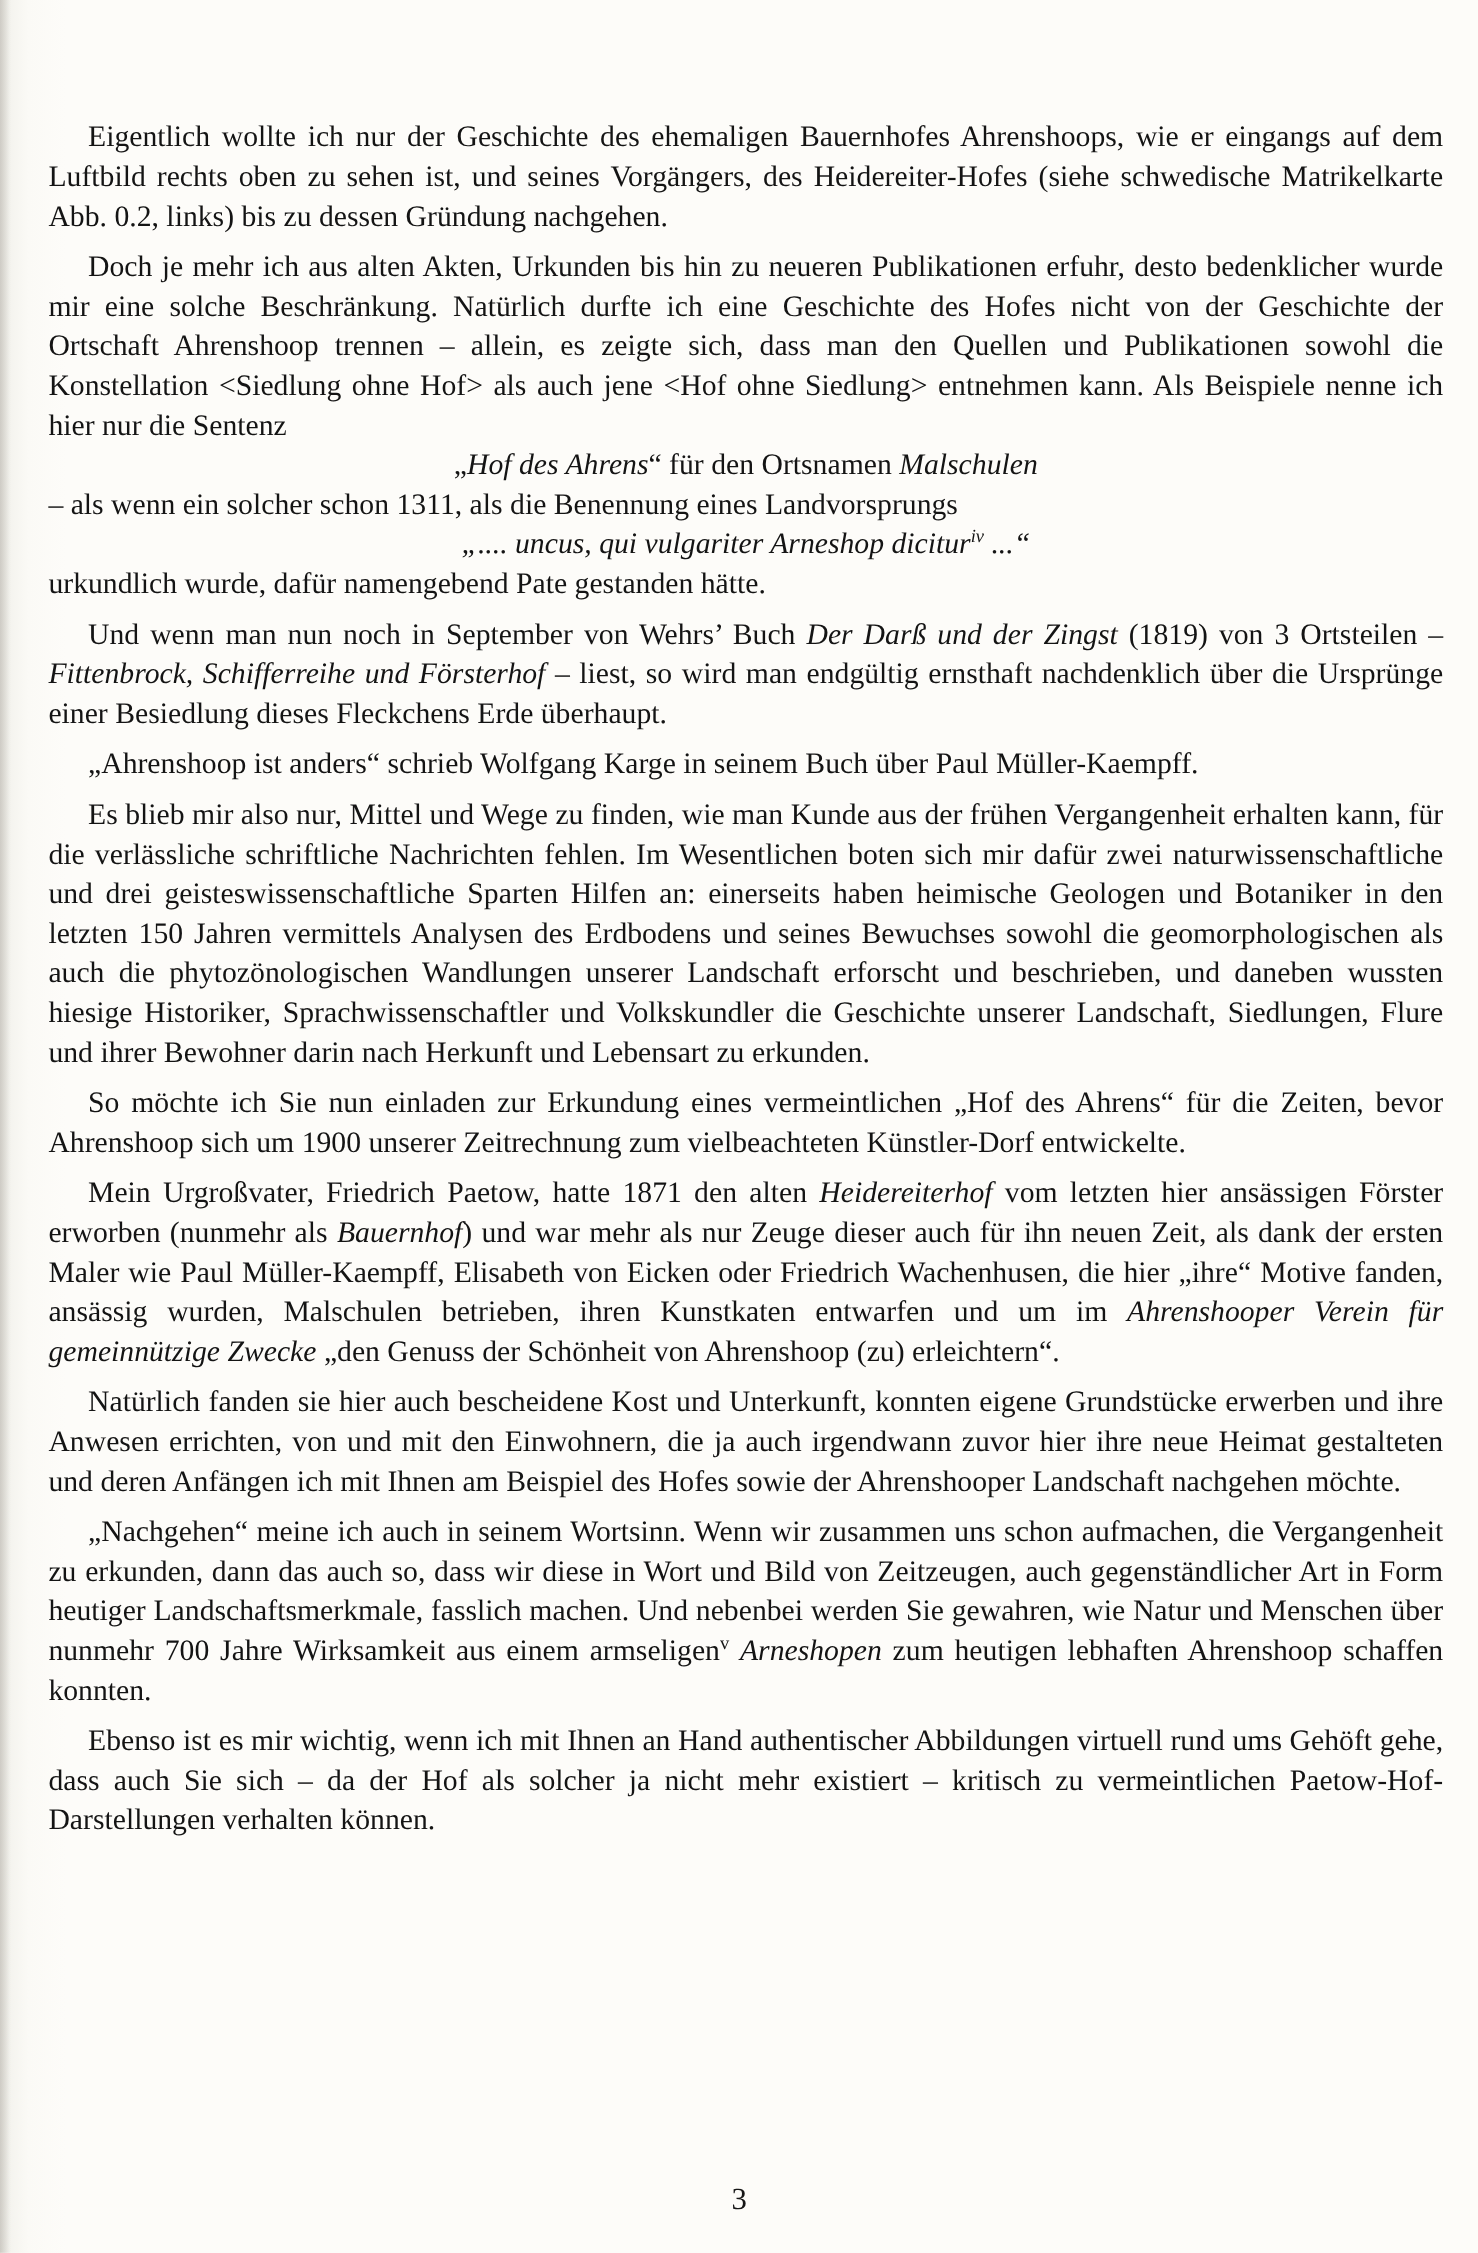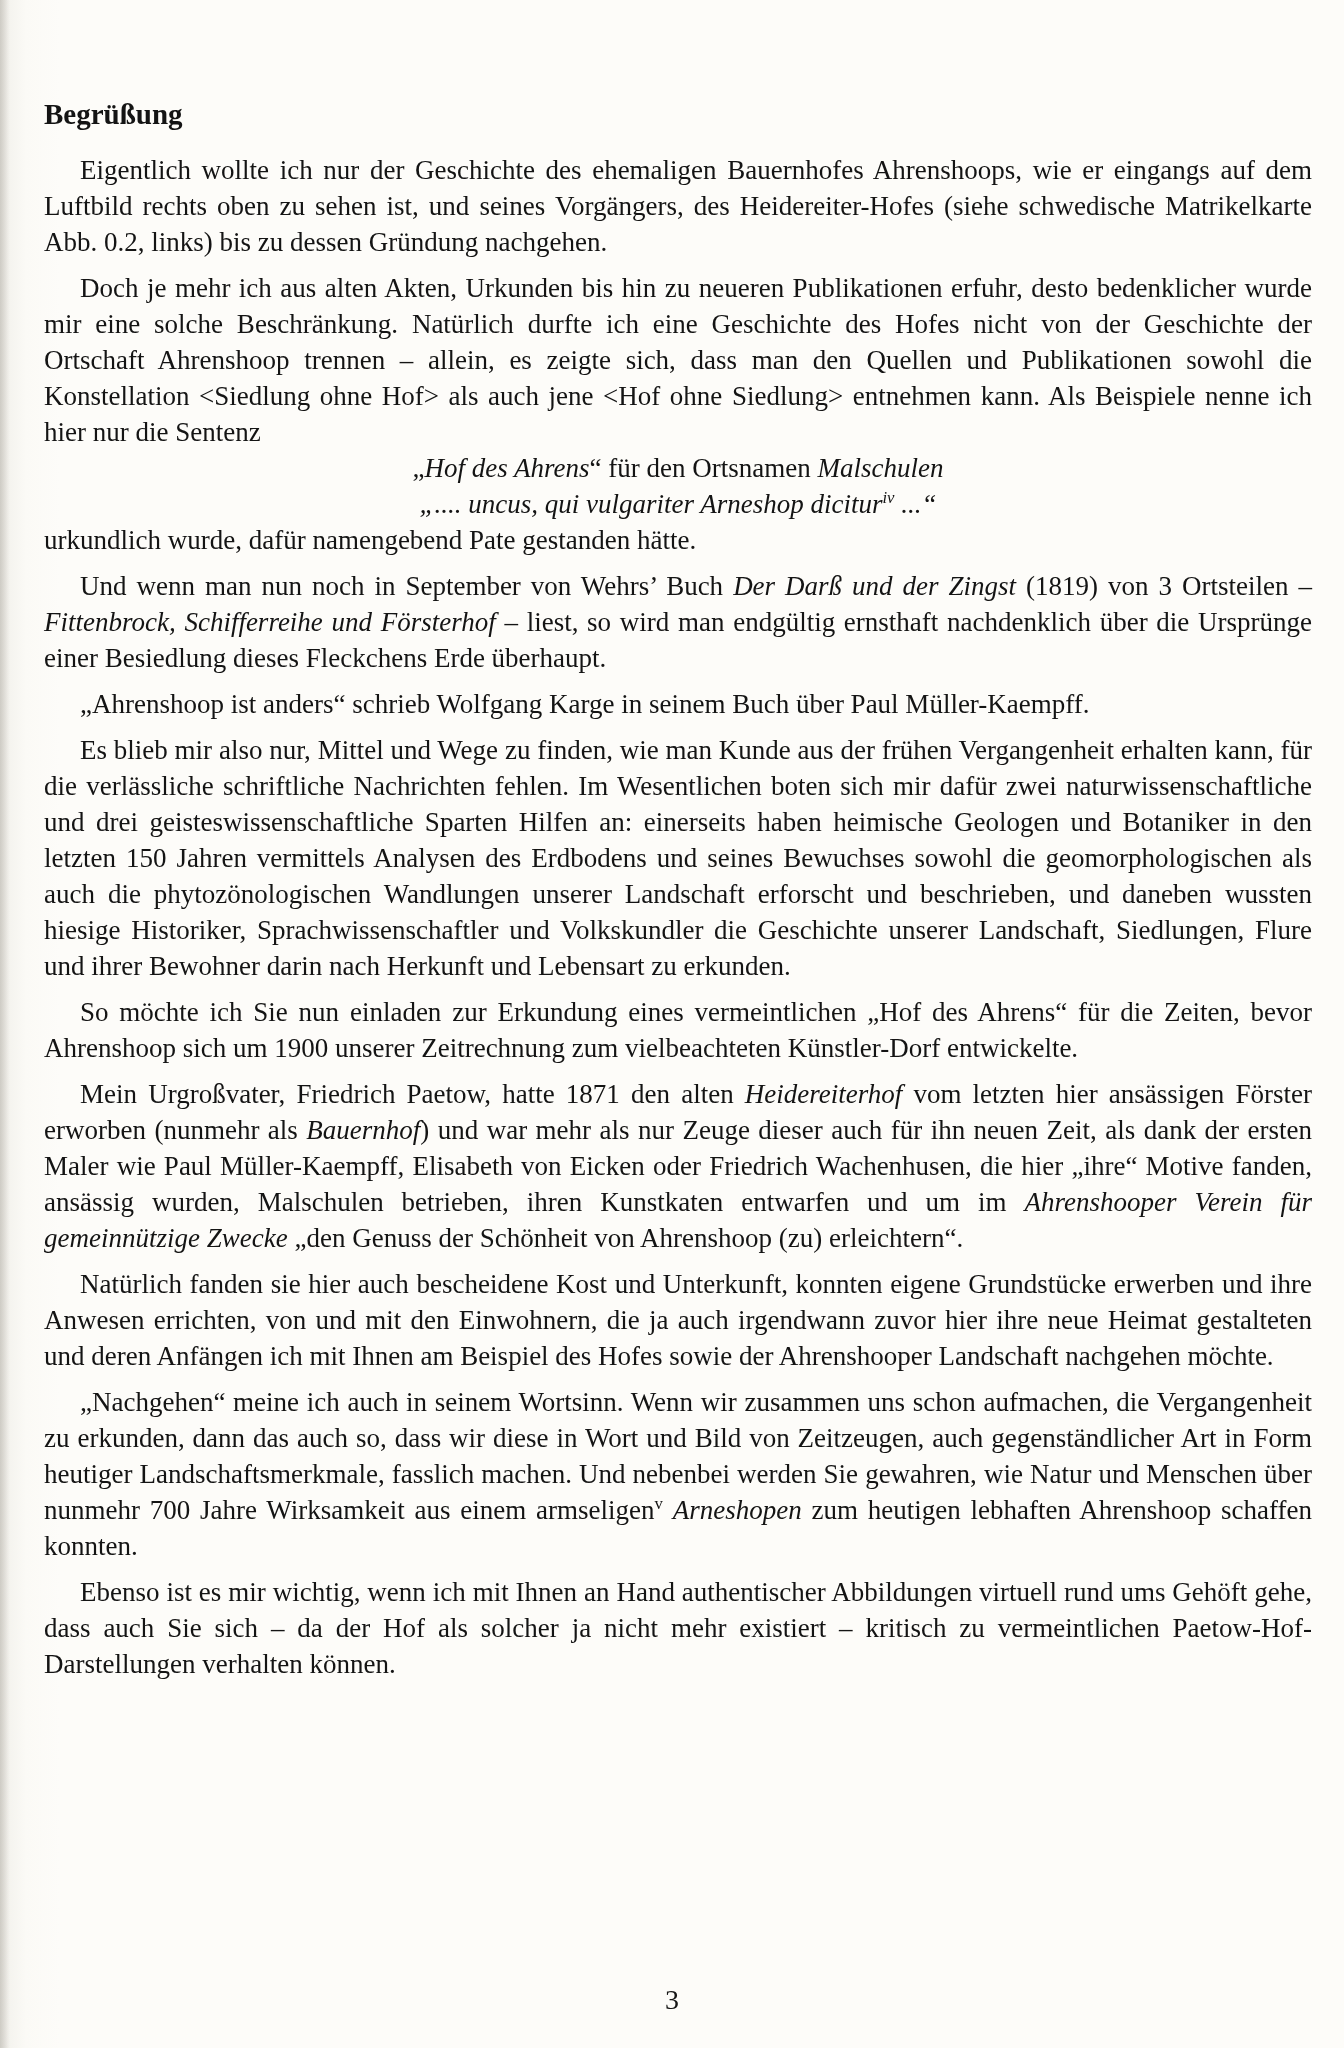--- a/index.html
+++ b/index.html
@@ -72,25 +72,25 @@
     font-size: 28px;
     color: #161616;
   }
 </style>
 </head>
 <body>
 
 <div class="scan-edge"></div>
 
 <div class="page-inner">
-  <h1 class="heading">Begrüßung</h1>
 
 <p class="para body"><span>Eigentlich wollte ich nur der Geschichte des ehemaligen Bauernhofes Ahrenshoops, wie er eingangs auf dem Luftbild rechts oben zu sehen ist, und seines Vorgängers, des Heidereiter-Hofes (siehe schwedische Matrikelkarte Abb. 0.2, links) bis zu dessen Gründung nachgehen.</span></p>
     <p class="para body"><span>Doch je mehr ich aus alten Akten, Urkunden bis hin zu neueren Publikationen erfuhr, desto bedenklicher wurde mir eine solche Beschränkung. Natürlich durfte ich eine Geschichte des Hofes nicht von der Geschichte der Ortschaft Ahrenshoop trennen – allein, es zeigte sich, dass man den Quellen und Publikationen sowohl die Konstellation &lt;Siedlung ohne Hof&gt; als auch jene &lt;Hof ohne Siedlung&gt; entnehmen kann. Als Beispiele nenne ich hier nur die Sentenz</span></p>
     <p class="para quote"><span>„</span><span class="it">Hof des Ahrens</span><span>“ für den Ortsnamen </span><span class="it">Malschulen</span></p>
+    <p class="para flow"><span>– als wenn ein solcher schon 1311, als die Benennung eines Landvorsprungs</span></p>
     <p class="para quote"><span class="it">„.... uncus, qui vulgariter Arneshop dicitur</span><sup class="it">iv</sup><span class="it"> ...“</span></p>
     <p class="para flow"><span>urkundlich wurde, dafür namengebend Pate gestanden hätte.</span></p>
     <p class="para body"><span>Und wenn man nun noch in September von Wehrs’ Buch </span><span class="it">Der Darß und der Zingst</span><span> (1819) von 3 Ortsteilen – </span><span class="it">Fittenbrock, Schifferreihe und Försterhof</span><span> – liest, so wird man endgültig ernsthaft nachdenklich über die Ursprünge einer Besiedlung dieses Fleckchens Erde überhaupt.</span></p>
     <p class="para body"><span>„Ahrenshoop ist anders“ schrieb Wolfgang Karge in seinem Buch über Paul Müller-Kaempff.</span></p>
     <p class="para body"><span>Es blieb mir also nur, Mittel und Wege zu finden, wie man Kunde aus der frühen Vergangenheit erhalten kann, für die verlässliche schriftliche Nachrichten fehlen. Im Wesentlichen boten sich mir dafür zwei naturwissenschaftliche und drei geisteswissenschaftliche Sparten Hilfen an: einerseits haben heimische Geologen und Botaniker in den letzten 150 Jahren vermittels Analysen des Erdbodens und seines Bewuchses sowohl die geomorphologischen als auch die phytozönologischen Wandlungen unserer Landschaft erforscht und beschrieben, und daneben wussten hiesige Historiker, Sprachwissenschaftler und Volkskundler die Geschichte unserer Landschaft, Siedlungen, Flure und ihrer Bewohner darin nach Herkunft und Lebensart zu erkunden.</span></p>
     <p class="para body"><span>So möchte ich Sie nun einladen zur Erkundung eines vermeintlichen „Hof des Ahrens“ für die Zeiten, bevor Ahrenshoop sich um 1900 unserer Zeitrechnung zum vielbeachteten Künstler-Dorf entwickelte.</span></p>
     <p class="para body"><span>Mein Urgroßvater, Friedrich Paetow, hatte 1871 den alten </span><span class="it">Heidereiterhof</span><span> vom letzten hier ansässigen Förster erworben (nunmehr als </span><span class="it">Bauernhof</span><span>) und war mehr als nur Zeuge dieser auch für ihn neuen Zeit, als dank der ersten Maler wie Paul Müller-Kaempff, Elisabeth von Eicken oder Friedrich Wachenhusen, die hier „ihre“ Motive fanden, ansässig wurden, Malschulen betrieben, ihren Kunstkaten entwarfen und um im </span><span class="it">Ahrenshooper Verein für gemeinnützige Zwecke</span><span> „den Genuss der Schönheit von Ahrenshoop (zu) erleichtern“.</span></p>
     <p class="para body"><span>Natürlich fanden sie hier auch bescheidene Kost und Unterkunft, konnten eigene Grundstücke erwerben und ihre Anwesen errichten, von und mit den Einwohnern, die ja auch irgendwann zuvor hier ihre neue Heimat gestalteten und deren Anfängen ich mit Ihnen am Beispiel des Hofes sowie der Ahrenshooper Landschaft nachgehen möchte.</span></p>
     <p class="para body"><span>„Nachgehen“ meine ich auch in seinem Wortsinn. Wenn wir zusammen uns schon aufmachen, die Vergangenheit zu erkunden, dann das auch so, dass wir diese in Wort und Bild von Zeitzeugen, auch gegenständlicher Art in Form heutiger Landschaftsmerkmale, fasslich machen. Und nebenbei werden Sie gewahren, wie Natur und Menschen über nunmehr 700 Jahre Wirksamkeit aus einem armseligen</span><sup>v</sup><span> </span><span class="it">Arneshopen</span><span> zum heutigen lebhaften Ahrenshoop schaffen konnten.</span></p>
     <p class="para body"><span>Ebenso ist es mir wichtig, wenn ich mit Ihnen an Hand authentischer Abbildungen virtuell rund ums Gehöft gehe, dass auch Sie sich – da der Hof als solcher ja nicht mehr existiert – kritisch zu vermeintlichen Paetow-Hof-Darstellungen verhalten können.</span></p>

